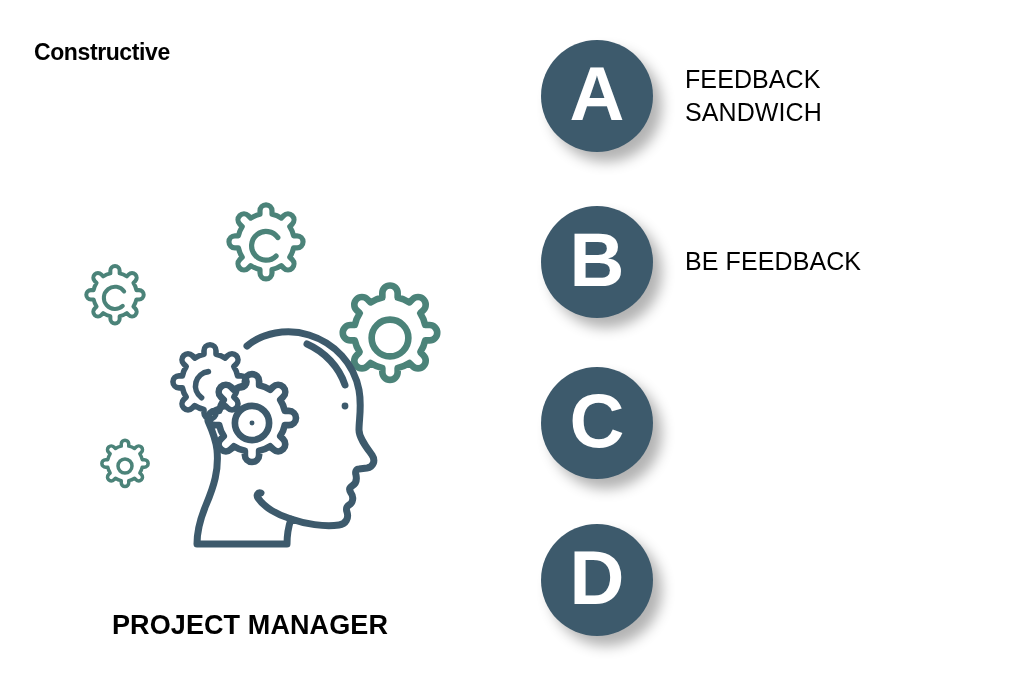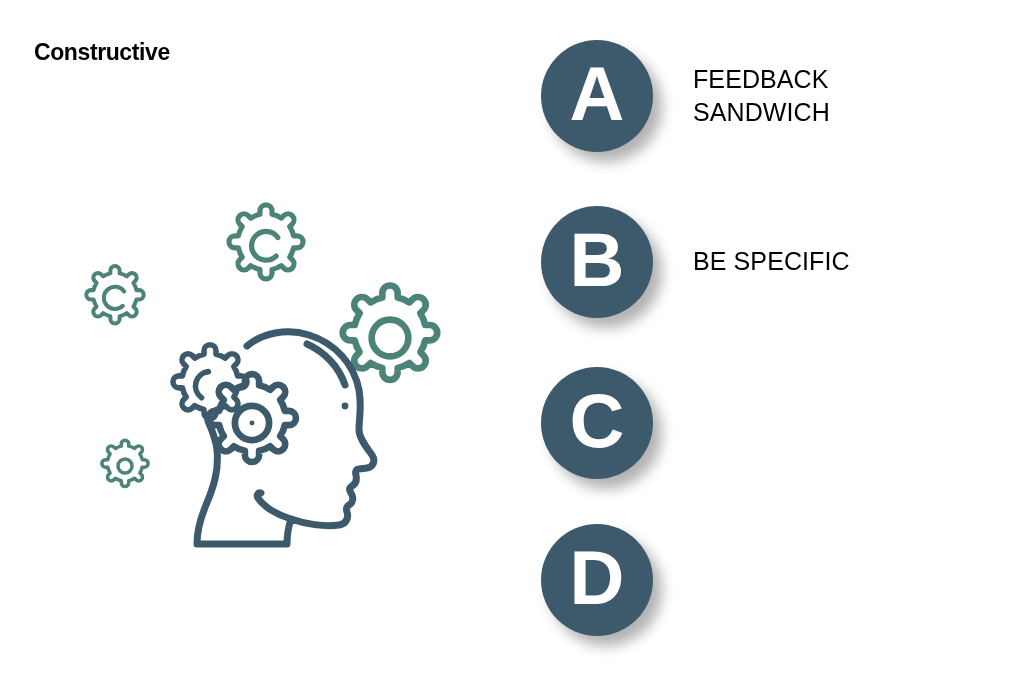--- a/index.html
+++ b/index.html
@@ -98,21 +98,21 @@
     color: #ffffff;
     font-size: 76px;
     font-weight: bold;
     line-height: 1;
     letter-spacing: 0px;
     transform: translateY(-2px);
   }
 
   .tip-label {
     flex: 0 0 auto;
-    margin-left: 40px;
+    margin-left: 32px;
     font-size: 25px;
     font-weight: normal;
     line-height: 1.33;
     letter-spacing: 0.1px;
     color: #000000;
     white-space: pre-line;
   }
 </style>
 </head>
 <body>
@@ -244,37 +244,38 @@
                    a 33 33 0 0 1 4.8 -11.6 l -3.1 -3.1 a 3 3 0 0 1 10.6 -10.6 l 3.1 3.1
                    a 33 33 0 0 1 11.6 -4.8 Z" transform="scale(0.95)"></path>
           <circle cx="0" cy="0" r="18" transform="scale(0.95)"></circle>
           <circle cx="0" cy="0" r="2.6" fill="#3d5a6c" stroke="none" transform="scale(0.95)"></circle>
         </g>
       </g>
 
     </svg>
   </div>
 
+  <div id="role-caption">PROJECT MANAGER</div>
 </div>
 
 <div id="tips-list">
 
   <div class="tip-row row-0">
     <div class="tip-badge">
       <span class="tip-badge-letter">A</span>
     </div>
     <div class="tip-label">FEEDBACK
 SANDWICH</div>
   </div>
 
   <div class="tip-row row-1">
     <div class="tip-badge">
       <span class="tip-badge-letter">B</span>
     </div>
-    <div class="tip-label">BE SPECIFIC</div>
+    <div class="tip-label">BE FEEDBACK</div>
   </div>
 
   <div class="tip-row row-2">
     <div class="tip-badge">
       <span class="tip-badge-letter">C</span>
     </div>
   </div>
 
   <div class="tip-row row-3">
     <div class="tip-badge">

